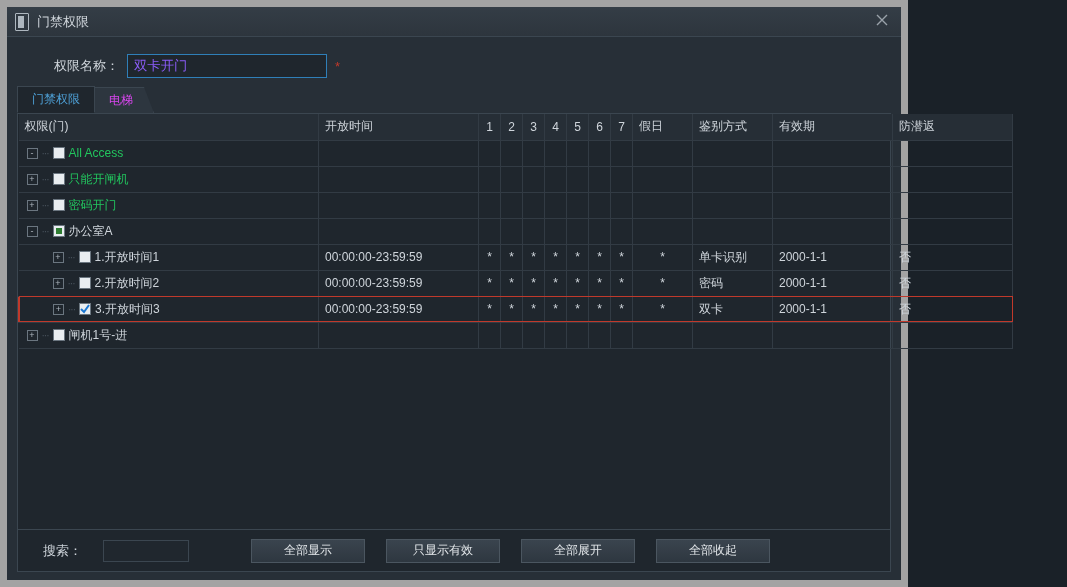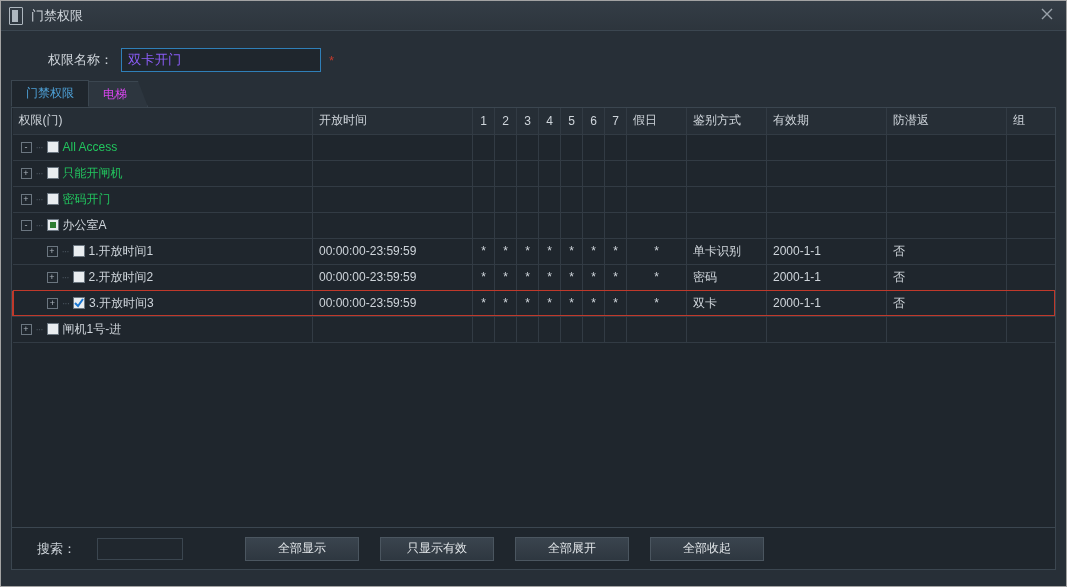--- a/index.html
+++ b/index.html
@@ -1,23 +1,23 @@
 <!DOCTYPE html>
 <html><head>
 <meta charset="utf-8">
 <style>
   * { box-sizing: border-box; margin:0; padding:0; }
   html,body { width:1067px; height:587px; background:#1a2128; font-family:"Microsoft YaHei",Arial,sans-serif; font-size:13px; color:#cfd5db; overflow:hidden;}
-  .window { width:1067px; height:587px; background:#2b333b; border:1px solid #a3a3a3; display:flex; flex-direction:column;}
+  .window { width:908px; height:587px; background:#2b333b; border:7px solid #a3a3a3; display:flex; flex-direction:column;}
   .titlebar { height:30px; background:linear-gradient(#343d46,#2d353d); border-bottom:1px solid #3b4650; display:flex; align-items:center; padding:0 8px; position:relative;}
   .titlebar .door-ico { width:14px; height:18px; border:1.5px solid #aeb7bf; border-radius:1px; position:relative; margin-right:8px;}
   .titlebar .door-ico::after{content:"";position:absolute;left:2px;top:2px;width:6px;height:12px;background:#aeb7bf;}
   .titlebar .close { position:absolute; right:8px; top:6px; width:18px; height:18px; color:#9aa2aa; cursor:pointer;}
   .titlebar .close svg{width:14px;height:14px;}
-  .body { flex:1; display:flex; flex-direction:column; padding:8px 10px 16px 10px; background:#272f37;}
+  .body { flex:1; display:flex; flex-direction:column; padding:8px 10px 8px 10px; background:#272f37;}
   .row-name { display:flex; align-items:center; height:34px; margin:4px 0 6px 0;}
   .row-name label{ width:110px; text-align:right; padding-right:8px; color:#cfd5db;}
   .row-name input{ width:200px; height:24px; background:#1f262d; border:1px solid #2f7fb8; color:#8b5cf6; padding:0 6px; outline:none;}
   .row-name .req{ color:#c0392b; margin-left:8px;}
   .tabs{ display:flex; align-items:flex-end; height:24px; margin-bottom:0; position:relative;}
   .tab{ padding:4px 14px; font-size:12px; color:#d946ef; background:#2d363f; border:1px solid #3b4650; border-bottom:none; margin-right:-1px; cursor:pointer; position:relative;}
   .tab.active{ color:#4ea0d6; background:#1f262d; border-bottom:1px solid #1f262d; z-index:2;}
   .tab.inactive{ clip-path:polygon(0 0,calc(100% - 10px) 0,100% 100%,0 100%); padding-right:20px;}
   .grid-wrap{ flex:1; border:1px solid #3b4650; background:#1f262d; display:flex; flex-direction:column; min-height:0;}
   table{ border-collapse:collapse; width:100%; table-layout:fixed;}

